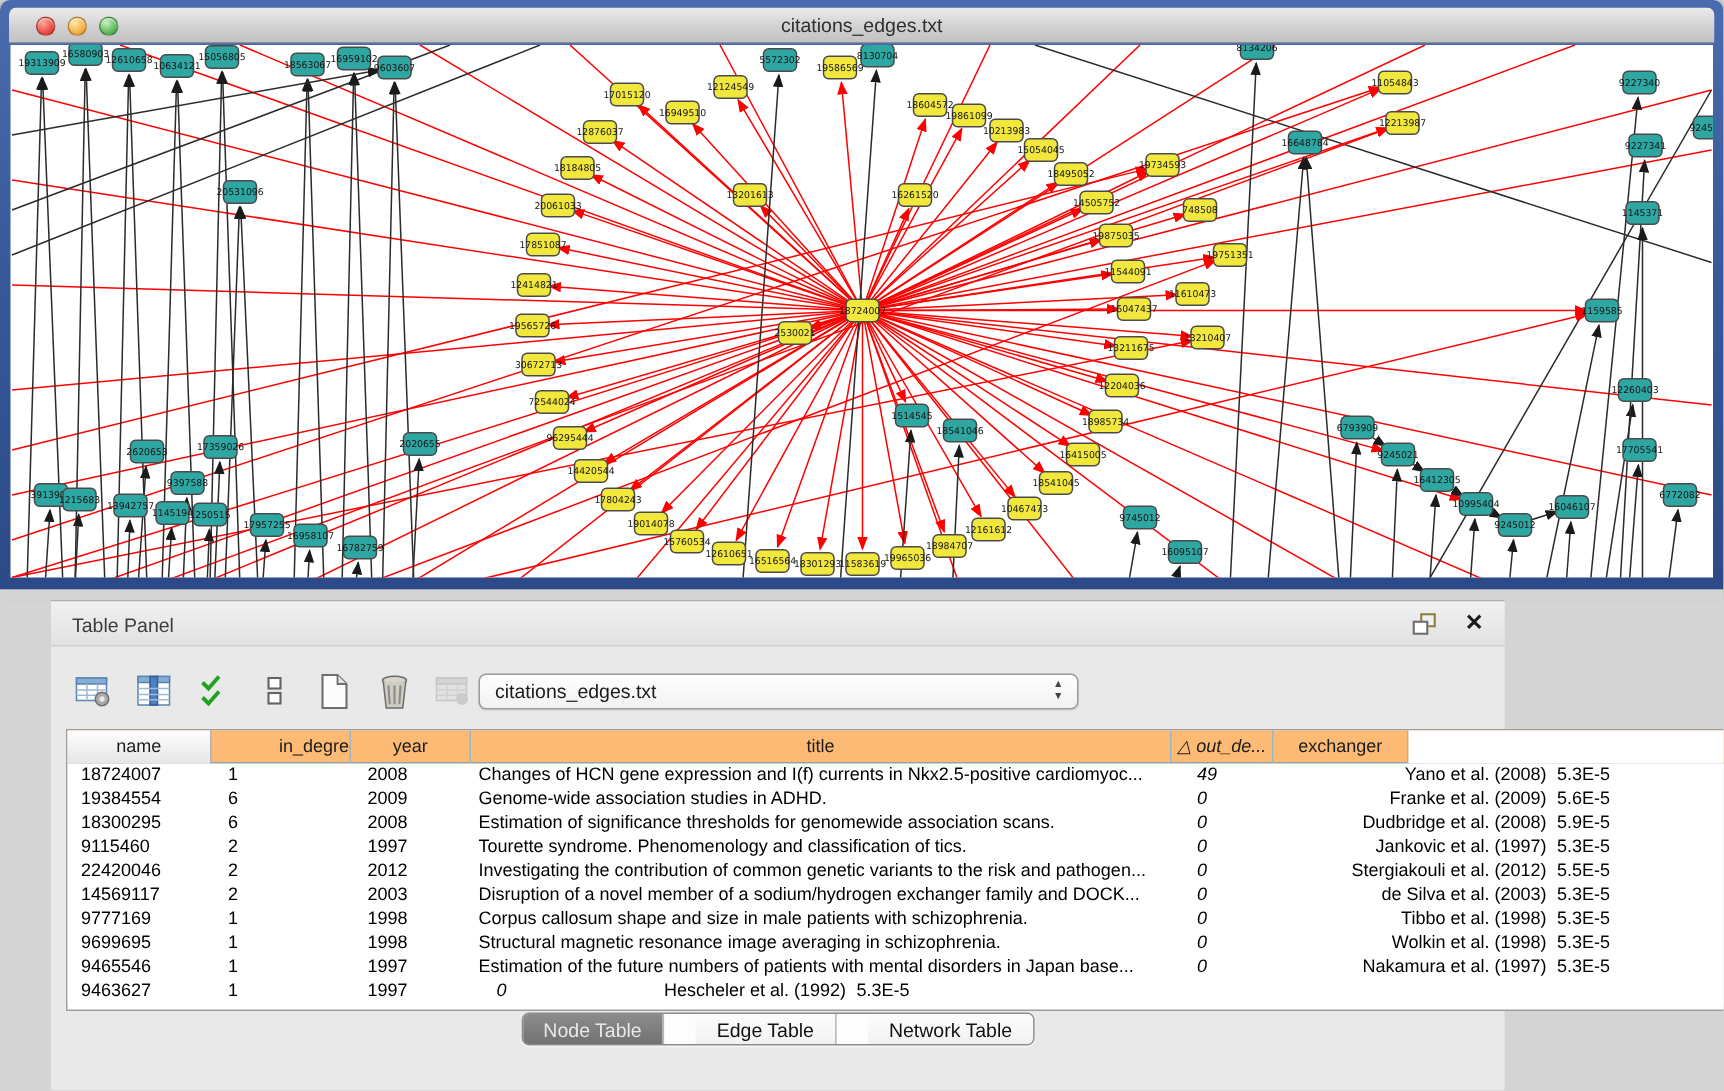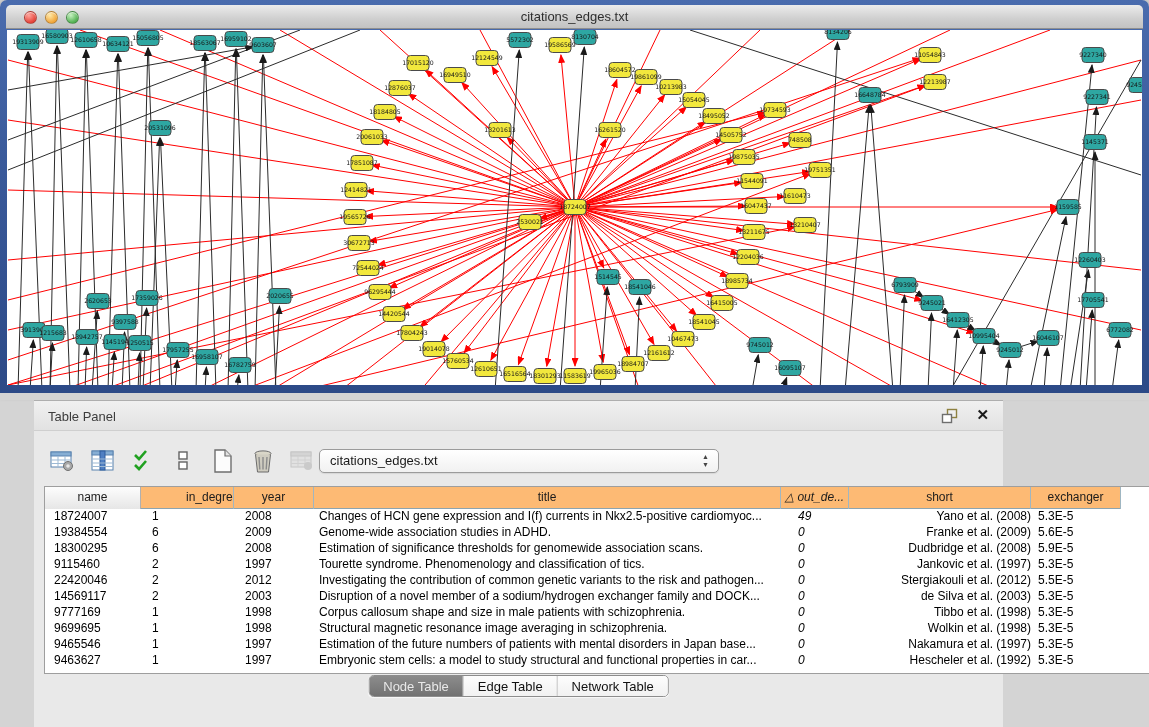--- a/index.html
+++ b/index.html
@@ -62,21 +62,21 @@
   .td.c0 { padding-left:9px; } .td.c1 { padding-left:11px; } .td.c2 { padding-left:11px; }
   .td.c3 { padding-left:5px; } .td.c4 { padding-left:17px; } .td.c5 { text-align:right; }
   .td.c6 { padding-left:7px; }
   .vscroll { position:absolute; right:0; top:22px; bottom:0; width:15px;
     background:#f4f4f4; border-left:1px solid #c9c9c9; }
   .vthumb { position:absolute; left:2px; top:3px; width:10px; height:42px; border-radius:5px;
     background:linear-gradient(90deg,#c2c2c2,#a9a9a9); border:1px solid #9b9b9b; cursor:pointer; }
 
   .tabs { position:absolute; left:50%; transform:translateX(-50%); top:274px; height:22px;
     display:flex; border:1px solid #8d8d8d; border-radius:5px; overflow:hidden;
-    background:#fdfdfd; box-shadow:0 1px 1px rgba(255,255,255,.7); }
+    background:#fdfdfd; box-shadow:0 1px 1px rgba(255,255,255,.7);gap:21px; }
   .tab { height:22px; padding:0 14px; font-size:13px; line-height:21px; color:#111;
     border-right:1px solid #b5b5b5; cursor:pointer; background:linear-gradient(#fdfdfd,#f0f0f0); }
   .tab:last-child { border-right:none; }
   .tab.selected { background:linear-gradient(#8c8c8c,#6f6f6f); color:#e9e9e9; }
 
   .statusbar { position:absolute; left:0; top:300px; width:100%; height:27px;
     background:linear-gradient(#e8e8e8,#dcdcdc); border-top:1px solid #b9b9b9; }
   .memory { position:absolute; right:40px; top:7px; font-size:11px; color:#1a1a1a; }
   .led { position:absolute; right:18px; top:6px; width:14px; height:14px; border-radius:50%;
     background:radial-gradient(circle at 35% 30%, #8be08b, #2eae2e 75%); border:1px solid #7b7b7b; }
@@ -714,21 +714,20 @@
       </span>
   </div>
 
   <div class="table-wrap">
     <div class="thead" id="thead">
         <div class="th c0">name</div>
         <div class="th c1">in_degree</div>
         <div class="th c2">year</div>
         <div class="th c3">title</div>
         <div class="th c4">△ out_de...</div>
-        <div class="th c5">short</div>
         <div class="th c6">exchanger</div>
         <div class="th cf" style="background: rgb(255, 255, 255); border-right: none;"></div>
       </div>
     <div class="tbody" id="tbody">
         <div class="tr">
           <div class="td c0">18724007</div>
           <div class="td c1">1</div>
           <div class="td c2">2008</div>
           <div class="td c3">Changes of HCN gene expression and I(f) currents in Nkx2.5-positive cardiomyoc...</div>
           <div class="td c4">49</div>
@@ -804,21 +803,20 @@
           <div class="td c2">1997</div>
           <div class="td c3">Estimation of the future numbers of patients with mental disorders in Japan base...</div>
           <div class="td c4">0</div>
           <div class="td c5">Nakamura et al. (1997)</div>
           <div class="td c6">5.3E-5</div>
         </div>
         <div class="tr">
           <div class="td c0">9463627</div>
           <div class="td c1">1</div>
           <div class="td c2">1997</div>
-          <div class="td c3">Embryonic stem cells: a model to study structural and functional properties in car...</div>
           <div class="td c4">0</div>
           <div class="td c5">Hescheler et al. (1992)</div>
           <div class="td c6">5.3E-5</div>
         </div>
       </div>
     <div class="vscroll">
       <div class="vthumb"></div>
     </div>
   </div>
 

